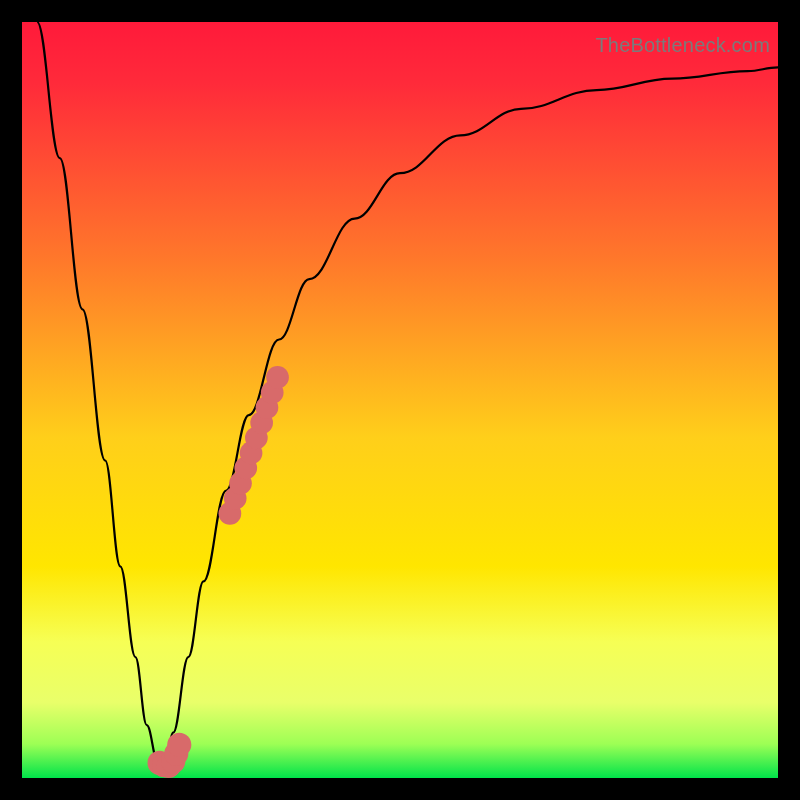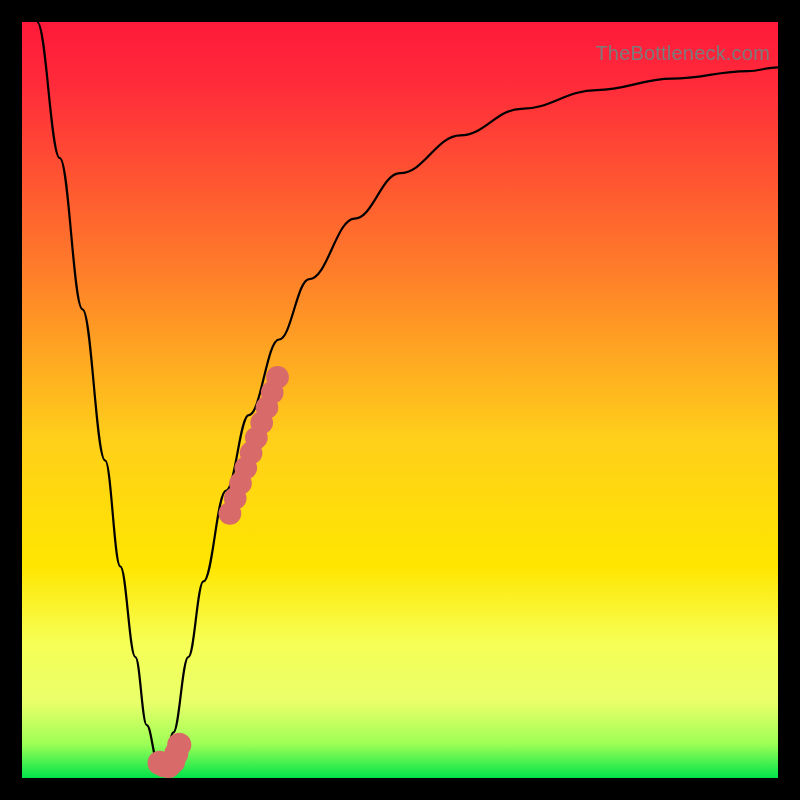--- a/index.html
+++ b/index.html
@@ -19,21 +19,21 @@
   .plot {
     position: absolute;
     left: 22px;
     top: 22px;
     width: 756px;
     height: 756px;
     overflow: hidden;
   }
   .watermark {
     position: absolute;
-    top: 20px;
+    top: 12px;
     right: 8px;
     color: #7b7b7b;
     font-size: 20px;
     letter-spacing: 0.2px;
     font-weight: 400;
   }
   svg {
     position: absolute;
     inset: 0;
   }

